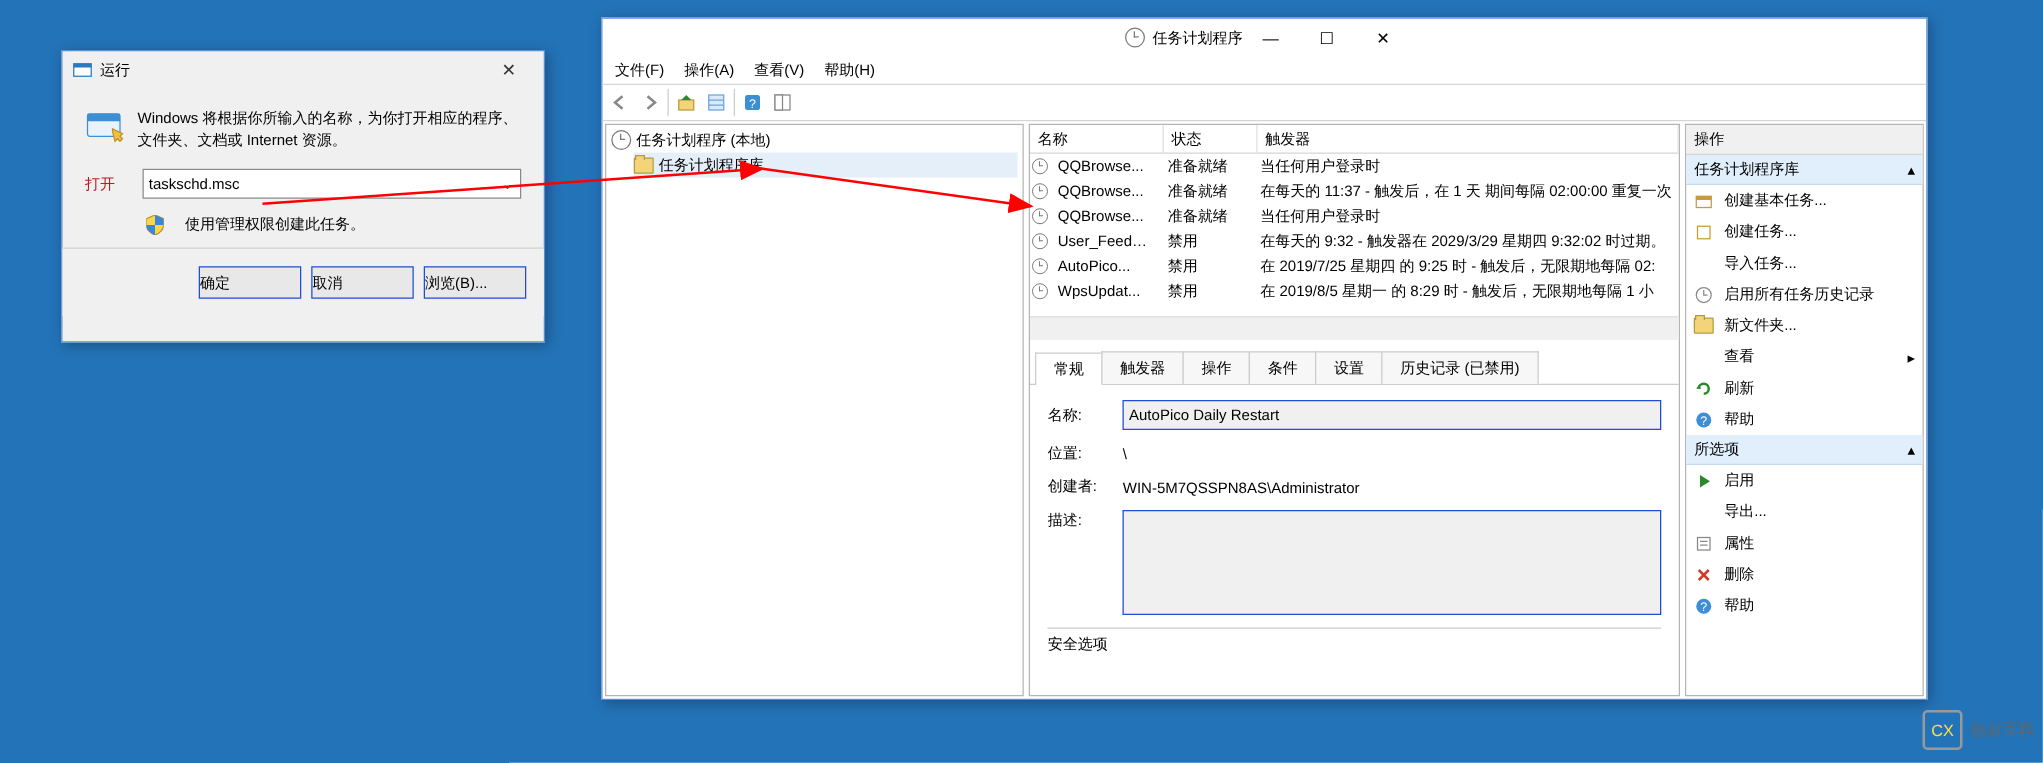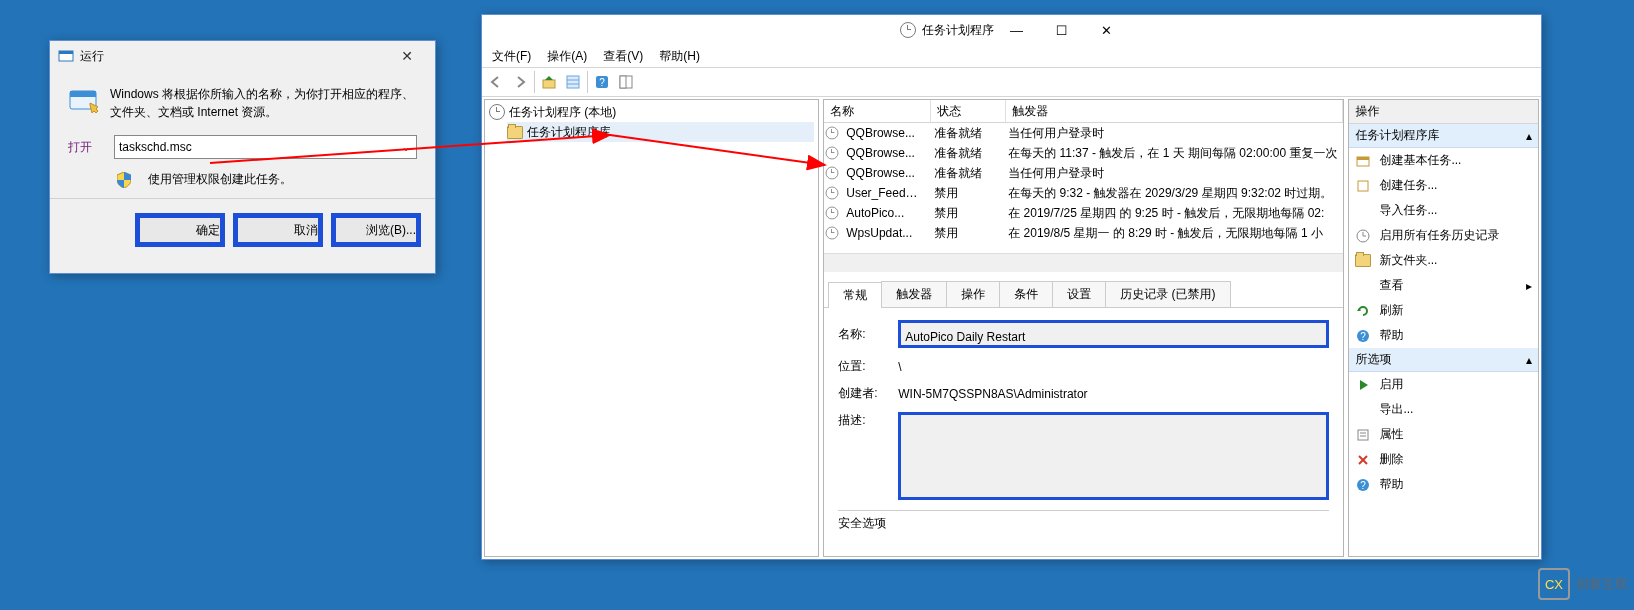--- a/index.html
+++ b/index.html
@@ -5,26 +5,26 @@
   html,body{margin:0;padding:0;font-family:"Microsoft YaHei","Segoe UI",sans-serif;font-size:12px;background:#2373b8;width:1634px;height:610px;overflow:hidden;}
   .window{position:absolute;background:#fff;border:1px solid #5a8fd6;box-shadow:2px 2px 10px rgba(0,0,0,.3);}
   
   .run-dlg{left:49px;top:40px;width:385px;height:232px;background:#f0f0f0;}
   .run-title{height:30px;display:flex;align-items:center;padding:0 8px;border-bottom:0;justify-content:space-between;}
   .run-title .left{display:flex;align-items:center;gap:6px;}
   .run-close{width:40px;height:28px;display:flex;align-items:center;justify-content:center;font-size:14px;color:#333;}
   .run-body{padding:14px 18px 10px 18px;}
   .run-row1{display:flex;gap:10px;align-items:flex-start;}
   .run-row2{display:flex;gap:10px;align-items:center;margin:14px 0 6px 0;}
-  .run-label{width:36px;color:#701a75;}
+  .run-label{width:36px;color:#b91c1c;}
   .combo{flex:1;border:1px solid #888;background:#fff;height:22px;display:flex;align-items:center;padding:0 4px;position:relative;}
   .combo .dd{position:absolute;right:2px;top:2px;width:16px;height:18px;display:flex;align-items:center;justify-content:center;color:#555;}
   .run-shield-row{display:flex;align-items:center;gap:16px;margin:12px 0 0 48px;}
   .run-buttons{display:flex;justify-content:flex-end;gap:8px;padding:14px 14px;background:#f0f0f0;border-top:1px solid #d0d0d0;}
-  .btn{min-width:80px;height:24px;border:5px solid #1d4ed8;background:#e8e8e8;display:flex;align-items:center;justify-content:flex-end;}
+  .btn{min-width:80px;height:24px;border:1px solid #1d4ed8;background:#e8e8e8;display:flex;align-items:center;justify-content:flex-start;}
   
   .ts{left:481px;top:14px;width:1059px;height:544px;background:#fff;}
   .ts-titlebar{height:30px;display:flex;align-items:center;justify-content:center;padding-left:6px;}
   .ts-titlebar .left{display:flex;align-items:center;gap:6px;}
   .ts-win-btns{display:flex;}
   .ts-win-btns div{width:45px;height:28px;display:flex;align-items:center;justify-content:center;font-size:13px;}
   .menubar{height:22px;display:flex;align-items:center;gap:16px;padding:0 10px;}
   .toolbar{height:28px;border-top:1px solid #d5d5d5;border-bottom:1px solid #d5d5d5;display:flex;align-items:center;gap:0;padding:0 2px;}
   .tb-btn{width:24px;height:24px;display:flex;align-items:center;justify-content:center;border-right:0;}
   .tb-sep{width:1px;height:22px;background:#ccc;margin:0 2px;}
@@ -38,21 +38,21 @@
   .list-body{flex:0 0 130px;overflow:auto;}
   .lr{display:flex;height:20px;align-items:center;}
   .lc{padding:0 6px;white-space:nowrap;overflow:hidden;text-overflow:ellipsis;}
   .hsplit{height:5px;cursor:row-resize;}
   .tabs{display:flex;border-bottom:1px solid #ccc;padding:4px 4px 0 4px;gap:0;}
   .tab{padding:4px 14px;border:1px solid #ccc;border-bottom:none;background:#f7f7f7;margin-right:-1px;}
   .tab.active{background:#fff;position:relative;top:1px;}
   .form-area{padding:12px 14px 6px 14px;display:flex;flex-direction:column;gap:10px;flex:1;}
   .fr{display:flex;align-items:center;gap:14px;}
   .fr .lbl{width:46px;}
-  .fr .ro{flex:1;height:20px;border:3px solid #1d4ed8;background:#f0f0f0;padding:1px 4px;display:flex;align-items:flex-end;}
+  .fr .ro{flex:1;height:20px;border:1px solid #1d4ed8;background:#f0f0f0;padding:1px 4px;display:flex;align-items:center;}
   .pane-actions{width:196px;border:1px solid #b5b5b5;margin:2px;display:flex;flex-direction:column;}
   .ap-title{background:#f0f0f0;border-bottom:1px solid #d5d5d5;padding:3px 6px;font-weight:normal;color:#000;}
   .ap-section{background:#e1eefb;padding:3px 6px;display:flex;align-items:center;justify-content:space-between;border-bottom:1px solid #c8d8ee;}
   .ap-item{padding:4px 6px 4px 6px;display:flex;align-items:center;gap:8px;}
   .ico{width:16px;height:16px;display:inline-flex;align-items:center;justify-content:center;flex:0 0 16px;}
   .arrow-svg{position:absolute;pointer-events:none;}
   .watermark{position:absolute;right:6px;bottom:10px;display:flex;align-items:center;gap:6px;color:#666;font-size:13px;}
   .watermark .logo{width:28px;height:28px;border:2px solid #999;border-radius:4px;display:flex;align-items:center;justify-content:center;color:#fde047;font-weight:normal;}
   .scroll-x{height:18px;background:#f0f0f0;border-top:1px solid #ddd;}
   

